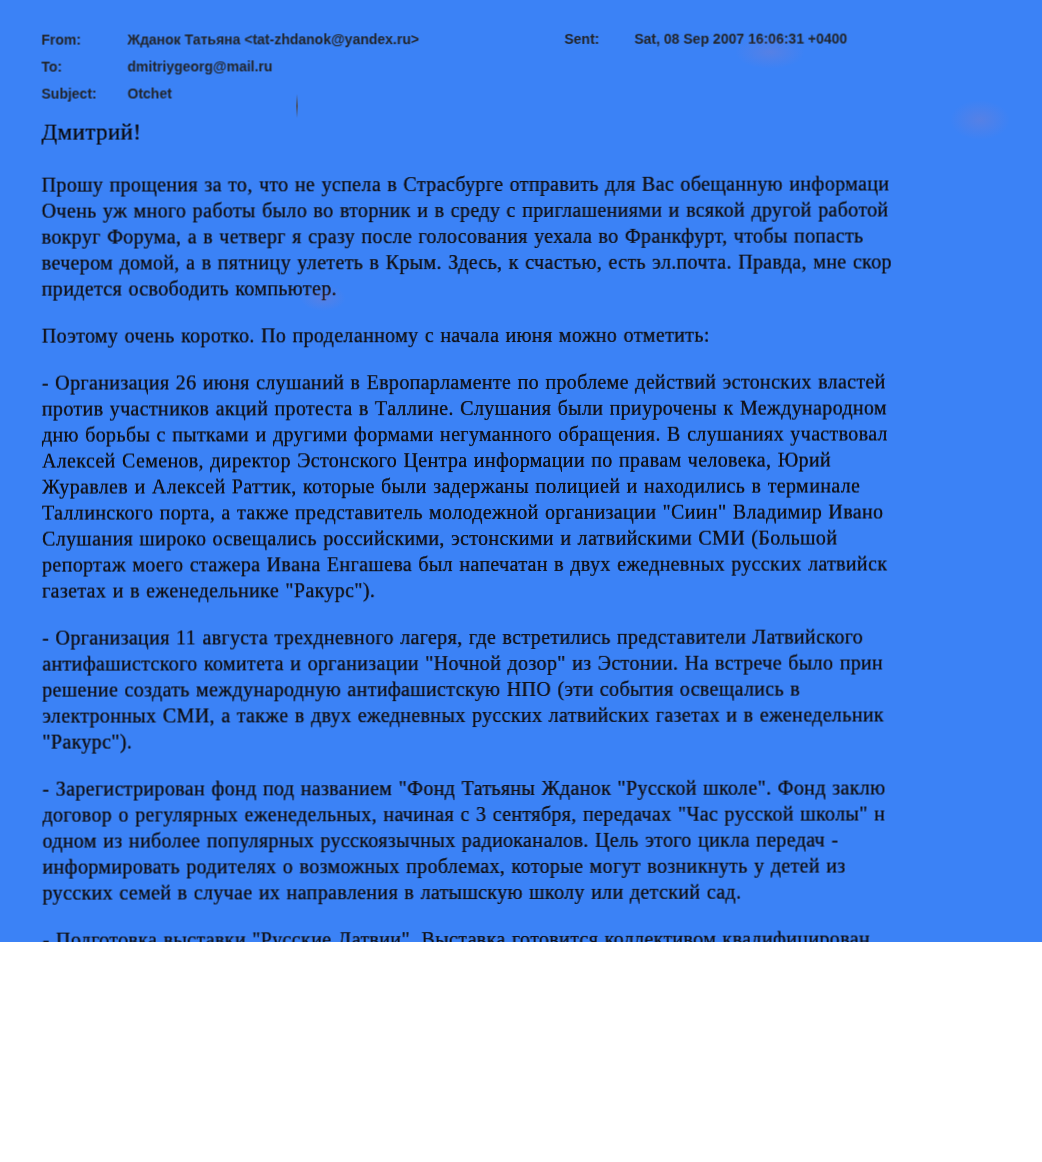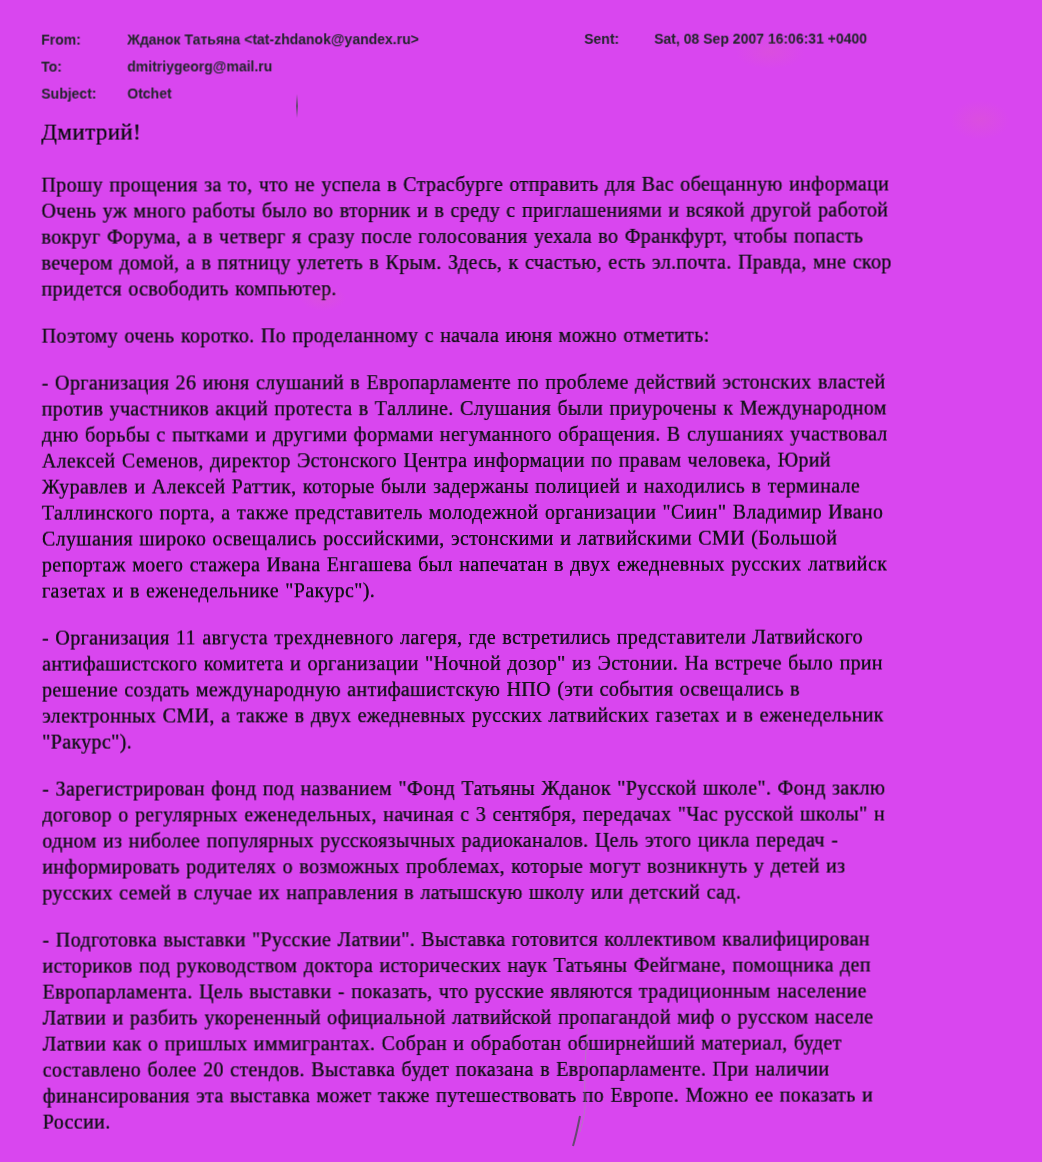--- a/index.html
+++ b/index.html
@@ -1,20 +1,20 @@
 <!DOCTYPE html>
 <html><head>
 <meta charset="utf-8">
 <style>
   html, body { margin: 0; padding: 0; background: #ffffff; }
   .page {
     position: relative;
     width: 1042px;
-    height: 1162px;
-    background: #d946ef;
+    height: 942px;
+    background: #3b82f6;
     overflow: hidden;
     font-family: "Liberation Serif", serif;
     color: #17171c;
   }
   .scan {
     position: absolute;
     inset: 0;
     padding: 26px 0 0 42px;
     filter: blur(0.3px) contrast(1.05);
     transform: rotate(-0.08deg);
@@ -32,21 +32,20 @@
     display: inline-block;
     width: 86px;
     font-weight: 700;
   }
   .hvalue { font-weight: 700; }
   .sent-block {
     position: absolute;
     left: 523px;   
     top: 0;
     display: flex;
-    margin-left: 20px;
   }
   .sent-block .hlabel { width: 70px; }
   
   .salutation {
     margin-top: 12px;
     font-size: 23px;
     letter-spacing: 0.4px;
     color: #111116;
     text-shadow: 0 0 0.5px #111116;
   }

